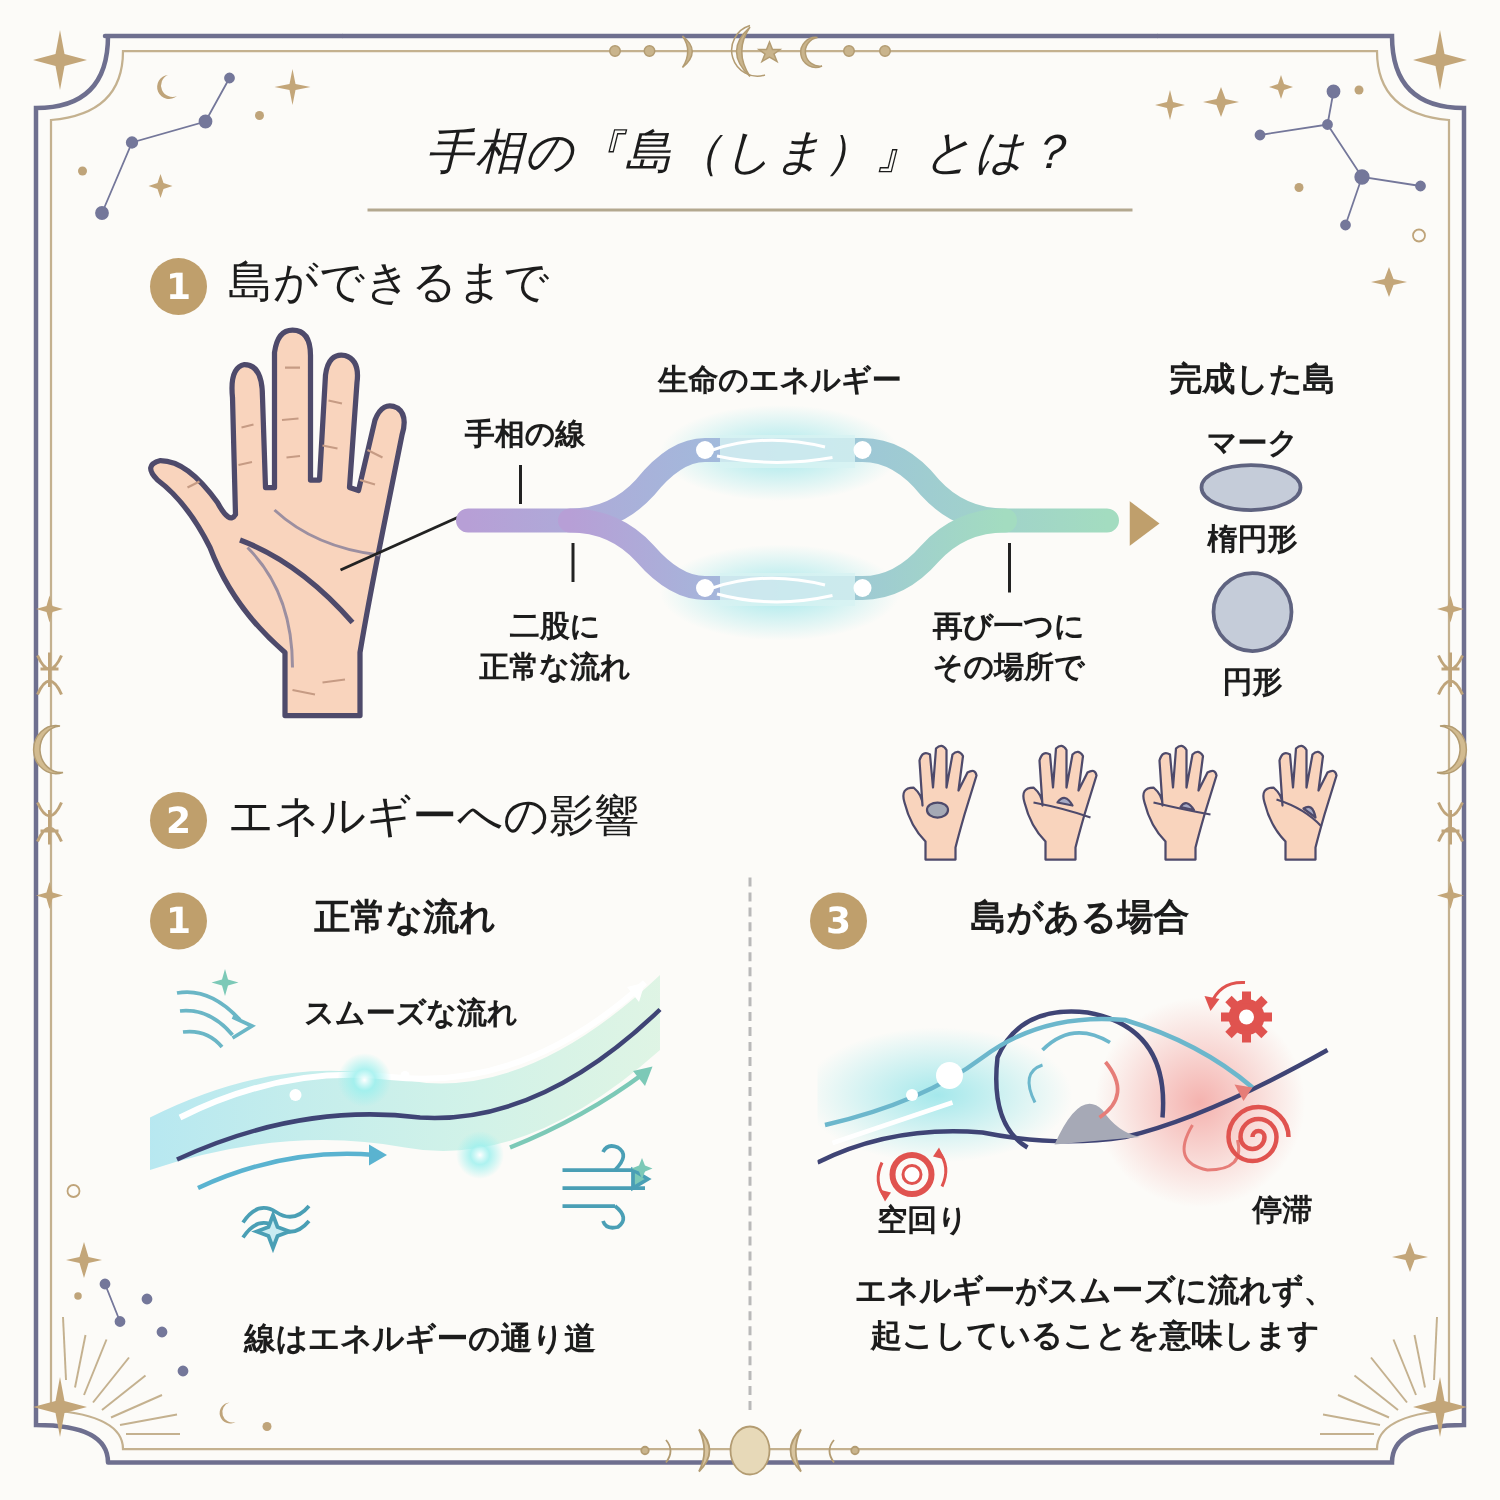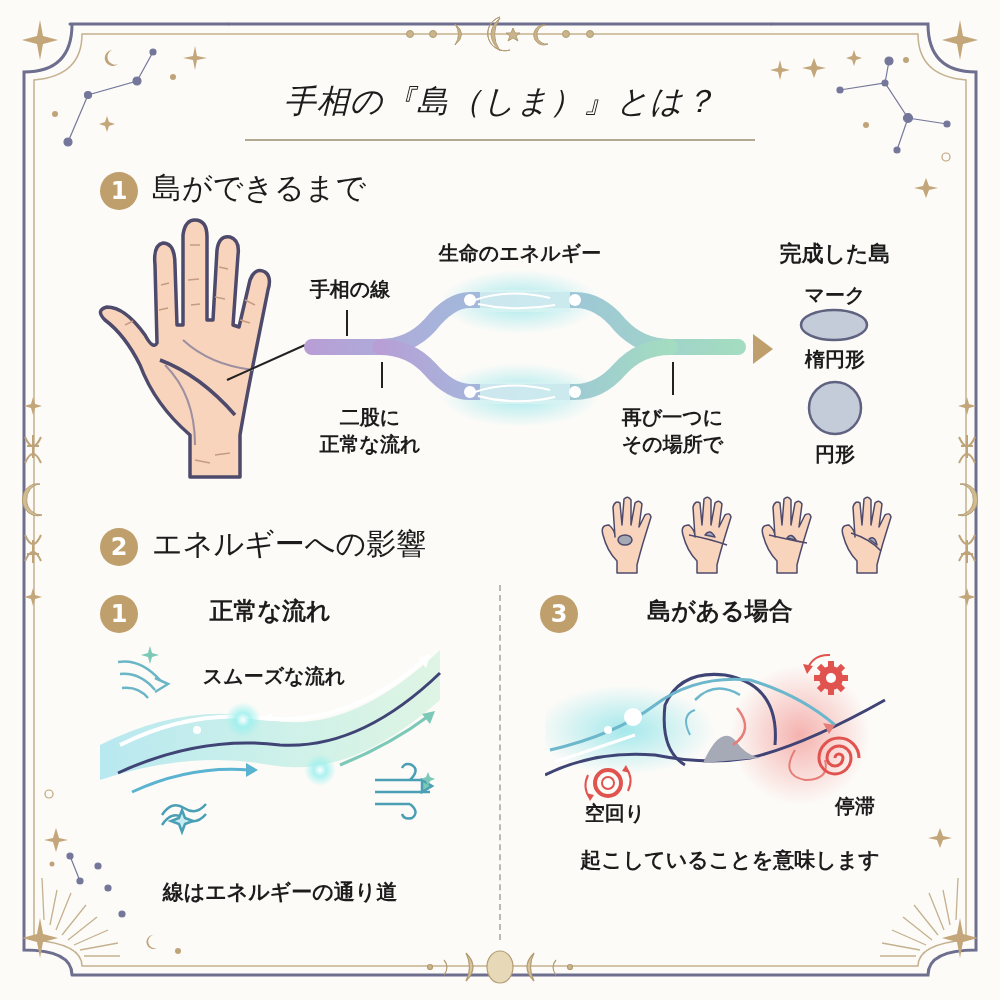--- a/index.html
+++ b/index.html
@@ -343,14 +343,15 @@
     <path d="M-20,-8 Q-26,5 -18,15" fill="none" stroke="#e0534f" stroke-width="2"></path>
     <polygon points="-18,18 -22,10 -14,12" fill="#e0534f"></polygon>
     <path d="M20,8 Q26,-5 18,-15" fill="none" stroke="#e0534f" stroke-width="2"></path>
     <polygon points="18,-18 22,-10 14,-12" fill="#e0534f"></polygon>
   </g>
 </svg>
 <div class="abs label" style="left:565px;top:800px;width:100px;">空回り</div>
 <div class="abs label" style="left:815px;top:793px;width:80px;">停滞</div>
 
 <div class="abs body-text" style="left:520px;top:846px;width:420px;">
+  <div>エネルギーがスムーズに流れず、</div>
   <div>起こしていることを意味します</div>
 </div>
 
 </body></html>

